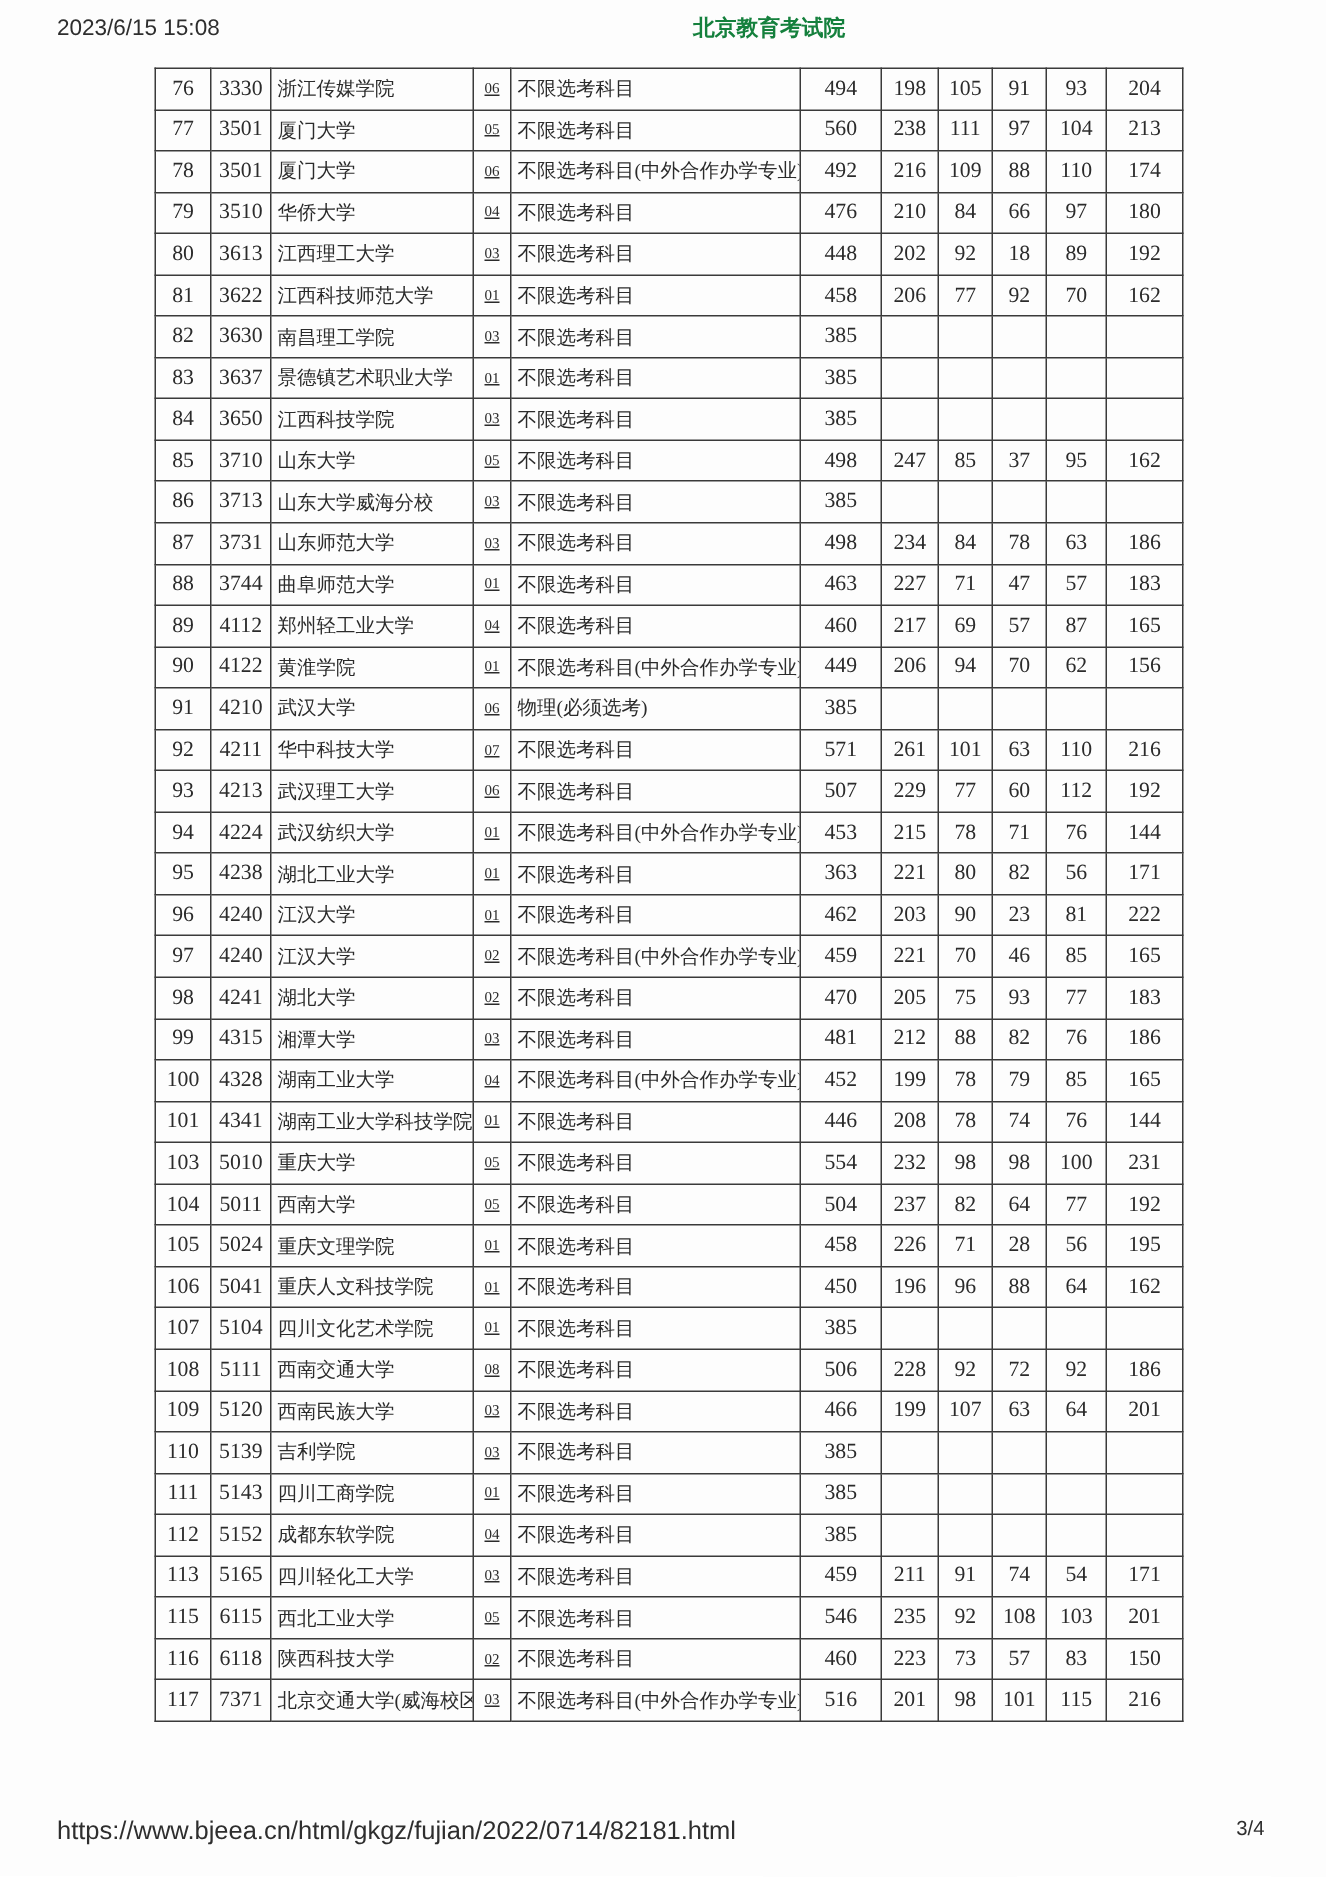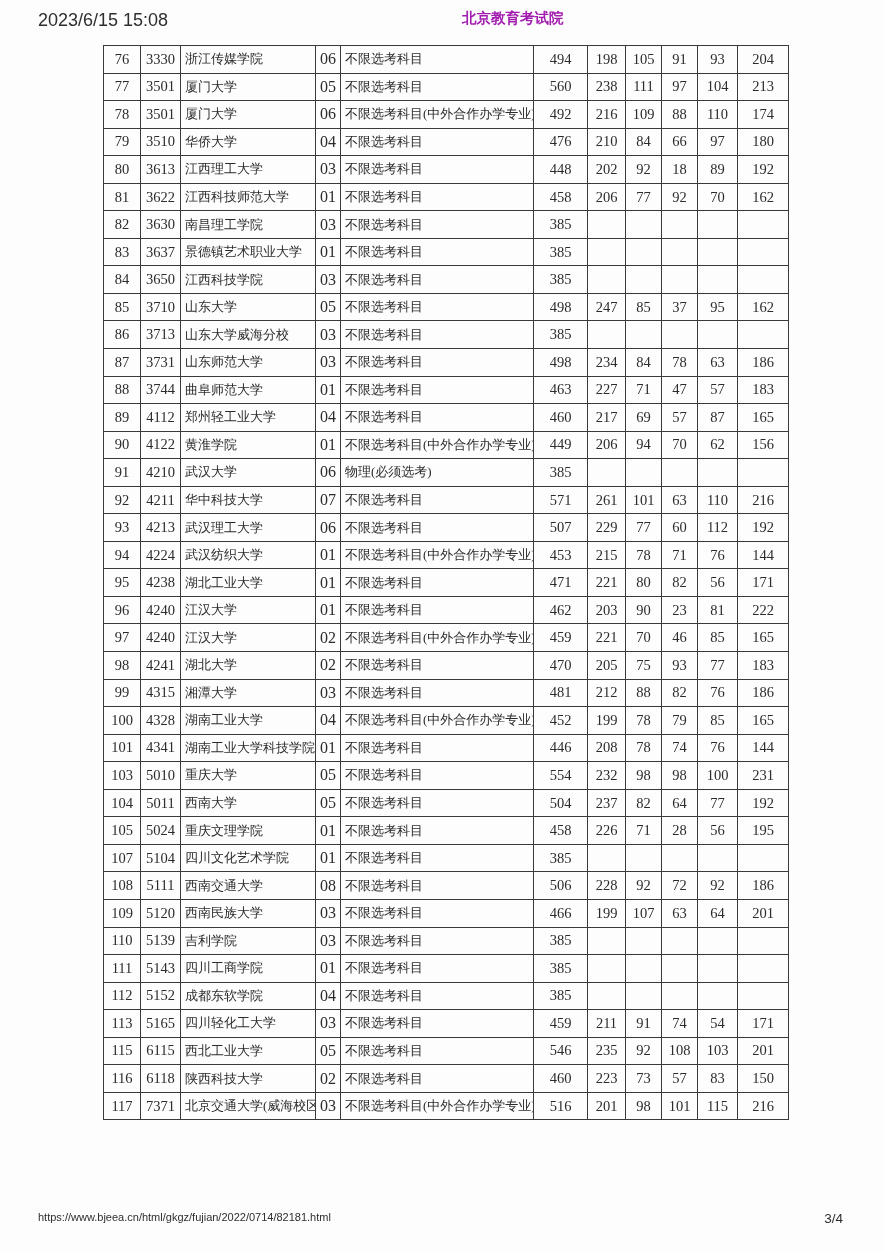--- a/index.html
+++ b/index.html
@@ -14,32 +14,32 @@
     background: #fdfdfd;
     overflow: hidden;
     color: #2e2e2e;
   }
   
   #print-header-datetime {
     position: absolute;
     left: 38px;
     top: 10px;
     font-family: "Liberation Sans", "DejaVu Sans", sans-serif;
-    font-size: 18px;
+    font-size: 15px;
     color: #2e2e2e;
     white-space: nowrap;
   }
   #print-header-title {
     position: absolute;
     left: 462px;
     top: 9px;
     font-family: "Liberation Sans", "DejaVu Sans", sans-serif;
     font-size: 14.5px;
     font-weight: bold;
-    color: #a21caf;
+    color: #15803d;
     white-space: nowrap;
   }
   
   #scores-table {
     position: absolute;
     left: 103px;
     top: 45px;
     width: 685px;
     border-collapse: collapse;
     table-layout: fixed;
@@ -54,29 +54,30 @@
     font-size: 14.5px;
     overflow: hidden;
     white-space: nowrap;
   }
   #scores-table td.c2, #scores-table td.c4 {
     text-align: left;
     padding-left: 4px;
     font-size: 13px;
   }
   #scores-table td.c3 {
-    font-size: 16px;
+    font-size: 10px;
+    text-decoration: underline;
   }
   
   #print-footer-url {
     position: absolute;
     left: 38px;
     top: 1211px;
     font-family: "Liberation Sans", "DejaVu Sans", sans-serif;
-    font-size: 11px;
+    font-size: 17px;
     color: #2e2e2e;
     white-space: nowrap;
   }
   #print-footer-page {
     position: absolute;
     right: 41px;
     top: 1211px;
     font-family: "Liberation Sans", "DejaVu Sans", sans-serif;
     font-size: 13.5px;
     color: #2e2e2e;
@@ -352,21 +353,21 @@
           <td class="c8">71</td>
           <td class="c9">76</td>
           <td class="c10">144</td>
         </tr>
         <tr>
           <td class="c0">95</td>
           <td class="c1">4238</td>
           <td class="c2">湖北工业大学</td>
           <td class="c3">01</td>
           <td class="c4">不限选考科目</td>
-          <td class="c5">471</td>
+          <td class="c5">363</td>
           <td class="c6">221</td>
           <td class="c7">80</td>
           <td class="c8">82</td>
           <td class="c9">56</td>
           <td class="c10">171</td>
         </tr>
         <tr>
           <td class="c0">96</td>
           <td class="c1">4240</td>
           <td class="c2">江汉大学</td>
@@ -477,20 +478,33 @@
           <td class="c3">01</td>
           <td class="c4">不限选考科目</td>
           <td class="c5">458</td>
           <td class="c6">226</td>
           <td class="c7">71</td>
           <td class="c8">28</td>
           <td class="c9">56</td>
           <td class="c10">195</td>
         </tr>
         <tr>
+          <td class="c0">106</td>
+          <td class="c1">5041</td>
+          <td class="c2">重庆人文科技学院</td>
+          <td class="c3">01</td>
+          <td class="c4">不限选考科目</td>
+          <td class="c5">450</td>
+          <td class="c6">196</td>
+          <td class="c7">96</td>
+          <td class="c8">88</td>
+          <td class="c9">64</td>
+          <td class="c10">162</td>
+        </tr>
+        <tr>
           <td class="c0">107</td>
           <td class="c1">5104</td>
           <td class="c2">四川文化艺术学院</td>
           <td class="c3">01</td>
           <td class="c4">不限选考科目</td>
           <td class="c5">385</td>
           <td class="c6"></td>
           <td class="c7"></td>
           <td class="c8"></td>
           <td class="c9"></td>

